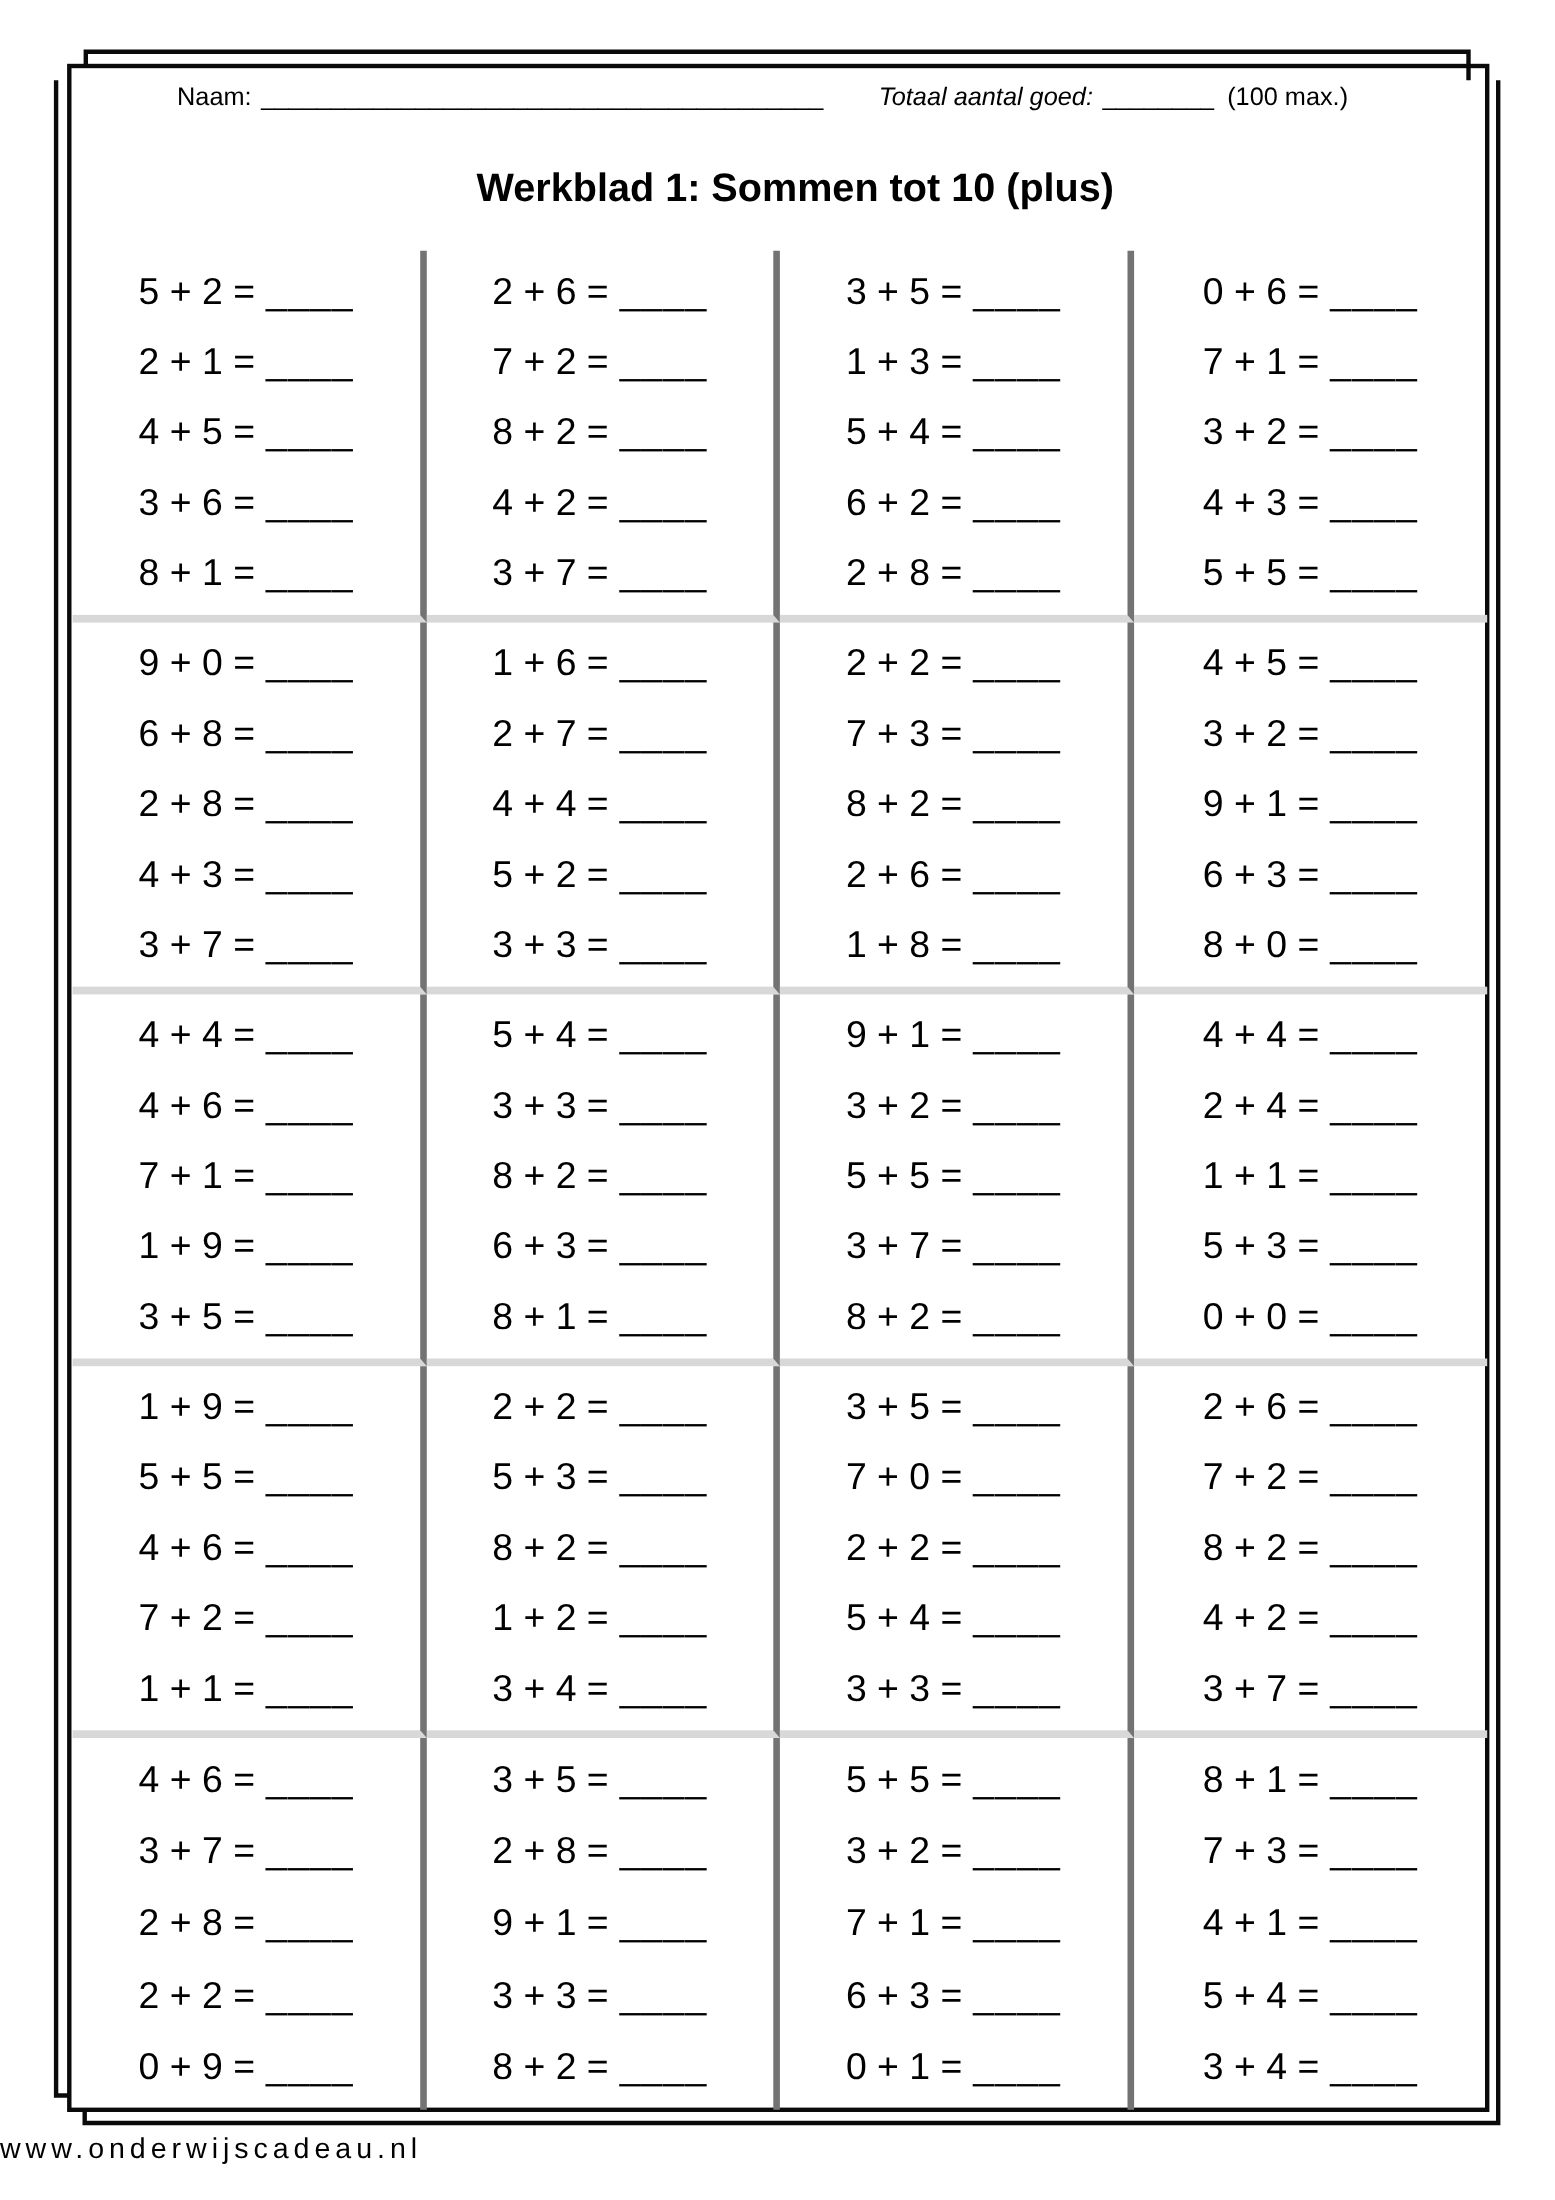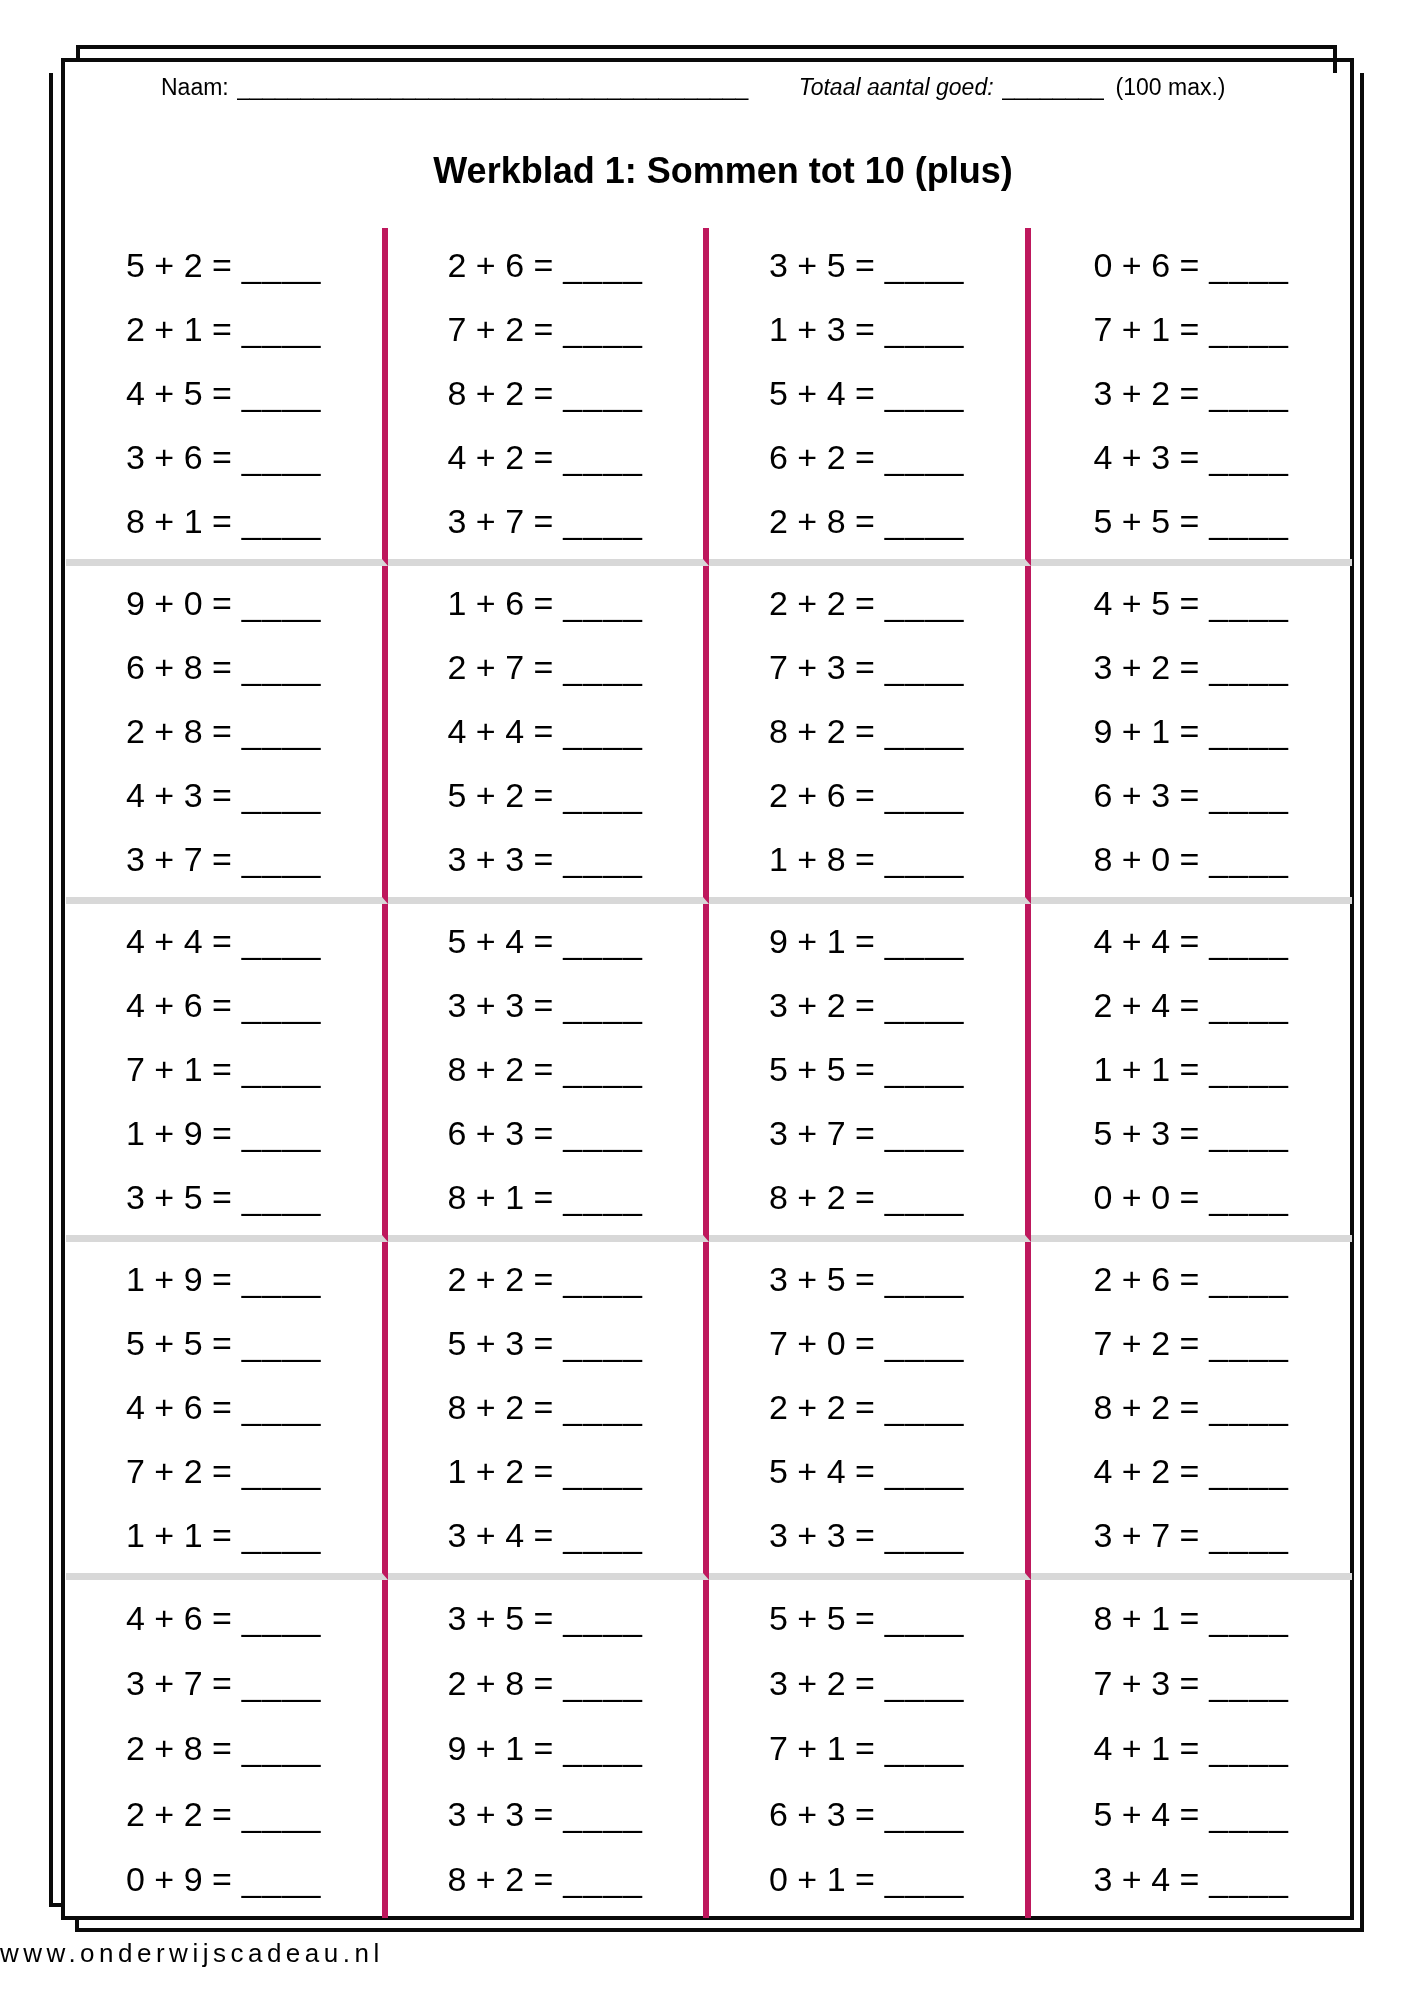--- a/index.html
+++ b/index.html
@@ -33,21 +33,21 @@
   }
 
   
   .grid{
     position:absolute;left:66px;top:228px;width:1286px;height:1690px;
     display:grid;
     grid-template-columns:repeat(4,1fr);
     grid-template-rows:repeat(5,1fr);
   }
   .cell{
-    border-right:6px solid #be185d;
+    border-right:6px solid #737373;
     border-bottom:7px solid #d8d8d8;
     display:flex;flex-direction:column;justify-content:space-around;
     padding:6px 0;
     box-sizing:border-box;
   }
   .cell.last-col{border-right:none;}
   .cell.last-row{border-bottom:none;}
   .prow{
     display:flex;justify-content:center;align-items:baseline;
     font-size:34px;color:#000;

